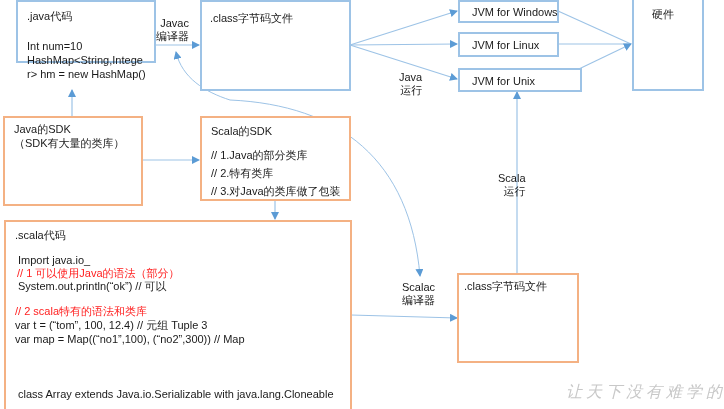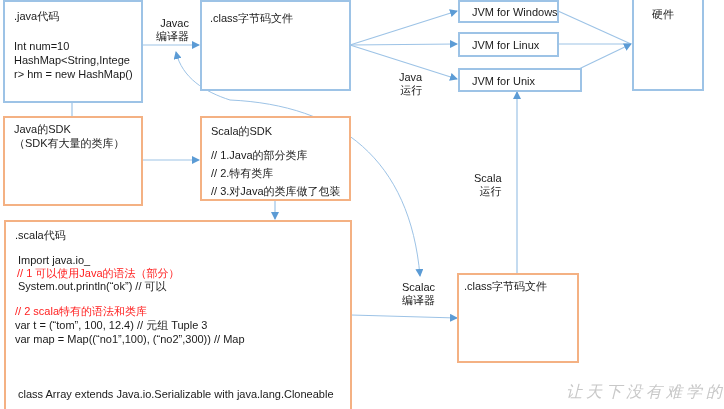--- a/index.html
+++ b/index.html
@@ -43,21 +43,21 @@
 
   <line x1="517" y1="274" x2="517" y2="92" stroke="#9dc3e6" stroke-width="1.2" marker-end="url(#ah)"></line>
 
   <line x1="351" y1="315" x2="457" y2="318" stroke="#9dc3e6" stroke-width="1.2" marker-end="url(#ah)"></line>
 
   <path d="M230,100 C205,92 182,78 176,52" fill="none" stroke="#9dc3e6" stroke-width="1" marker-end="url(#ah)"></path>
 
   <path d="M230,100 C340,105 410,160 420,276" fill="none" stroke="#9dc3e6" stroke-width="1" marker-end="url(#ah)"></path>
 </svg>
 
-<div class="box blue" style="left:3px;top:0px;width:140px;height:103px;">
+<div class="box blue" style="left:16px;top:0px;width:140px;height:63px;">
   <div class="txt" style="left:9px;top:8px;">.java代码</div>
   <div class="txt" style="left:9px;top:38px;">Int num=10</div>
   <div class="txt" style="left:9px;top:52px;">HashMap&lt;String,Intege</div>
   <div class="txt" style="left:9px;top:66px;">r&gt; hm = new HashMap()</div>
 </div>
 
 <div class="lbl" style="left:156px;top:17px;">
   <div>Javac</div>
   <div>编译器</div>
 </div>
@@ -110,18 +110,18 @@
 
 <div class="lbl" style="left:402px;top:281px;">
   <div>Scalac</div>
   <div>编译器</div>
 </div>
 
 <div class="box orange" style="left:457px;top:273px;width:122px;height:90px;">
   <div class="txt" style="left:5px;top:5px;">.class字节码文件</div>
 </div>
 
-<div class="lbl" style="left:474px;top:172px;">
+<div class="lbl" style="left:498px;top:172px;">
   <div>Scala</div>
   <div>运行</div>
 </div>
 
 <div class="wm">让天下没有难学的技</div>
 
 </body></html>

